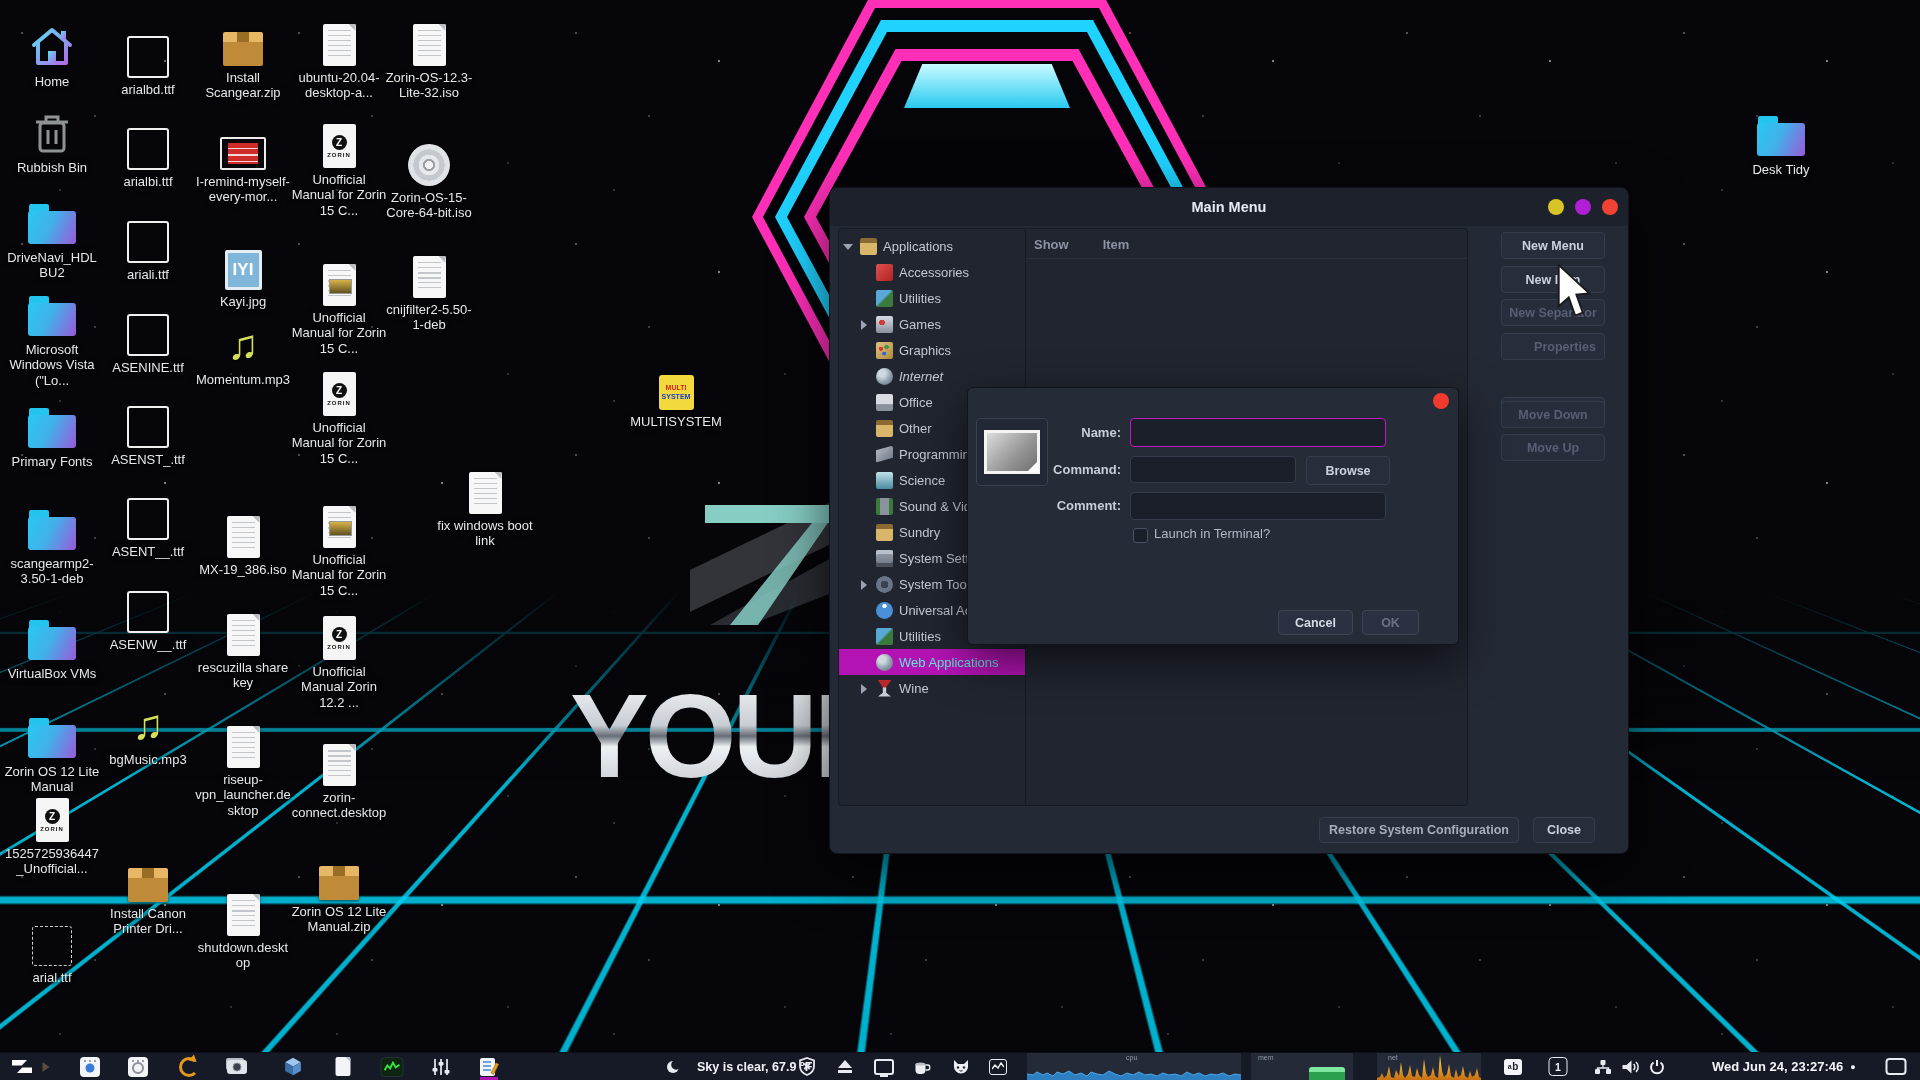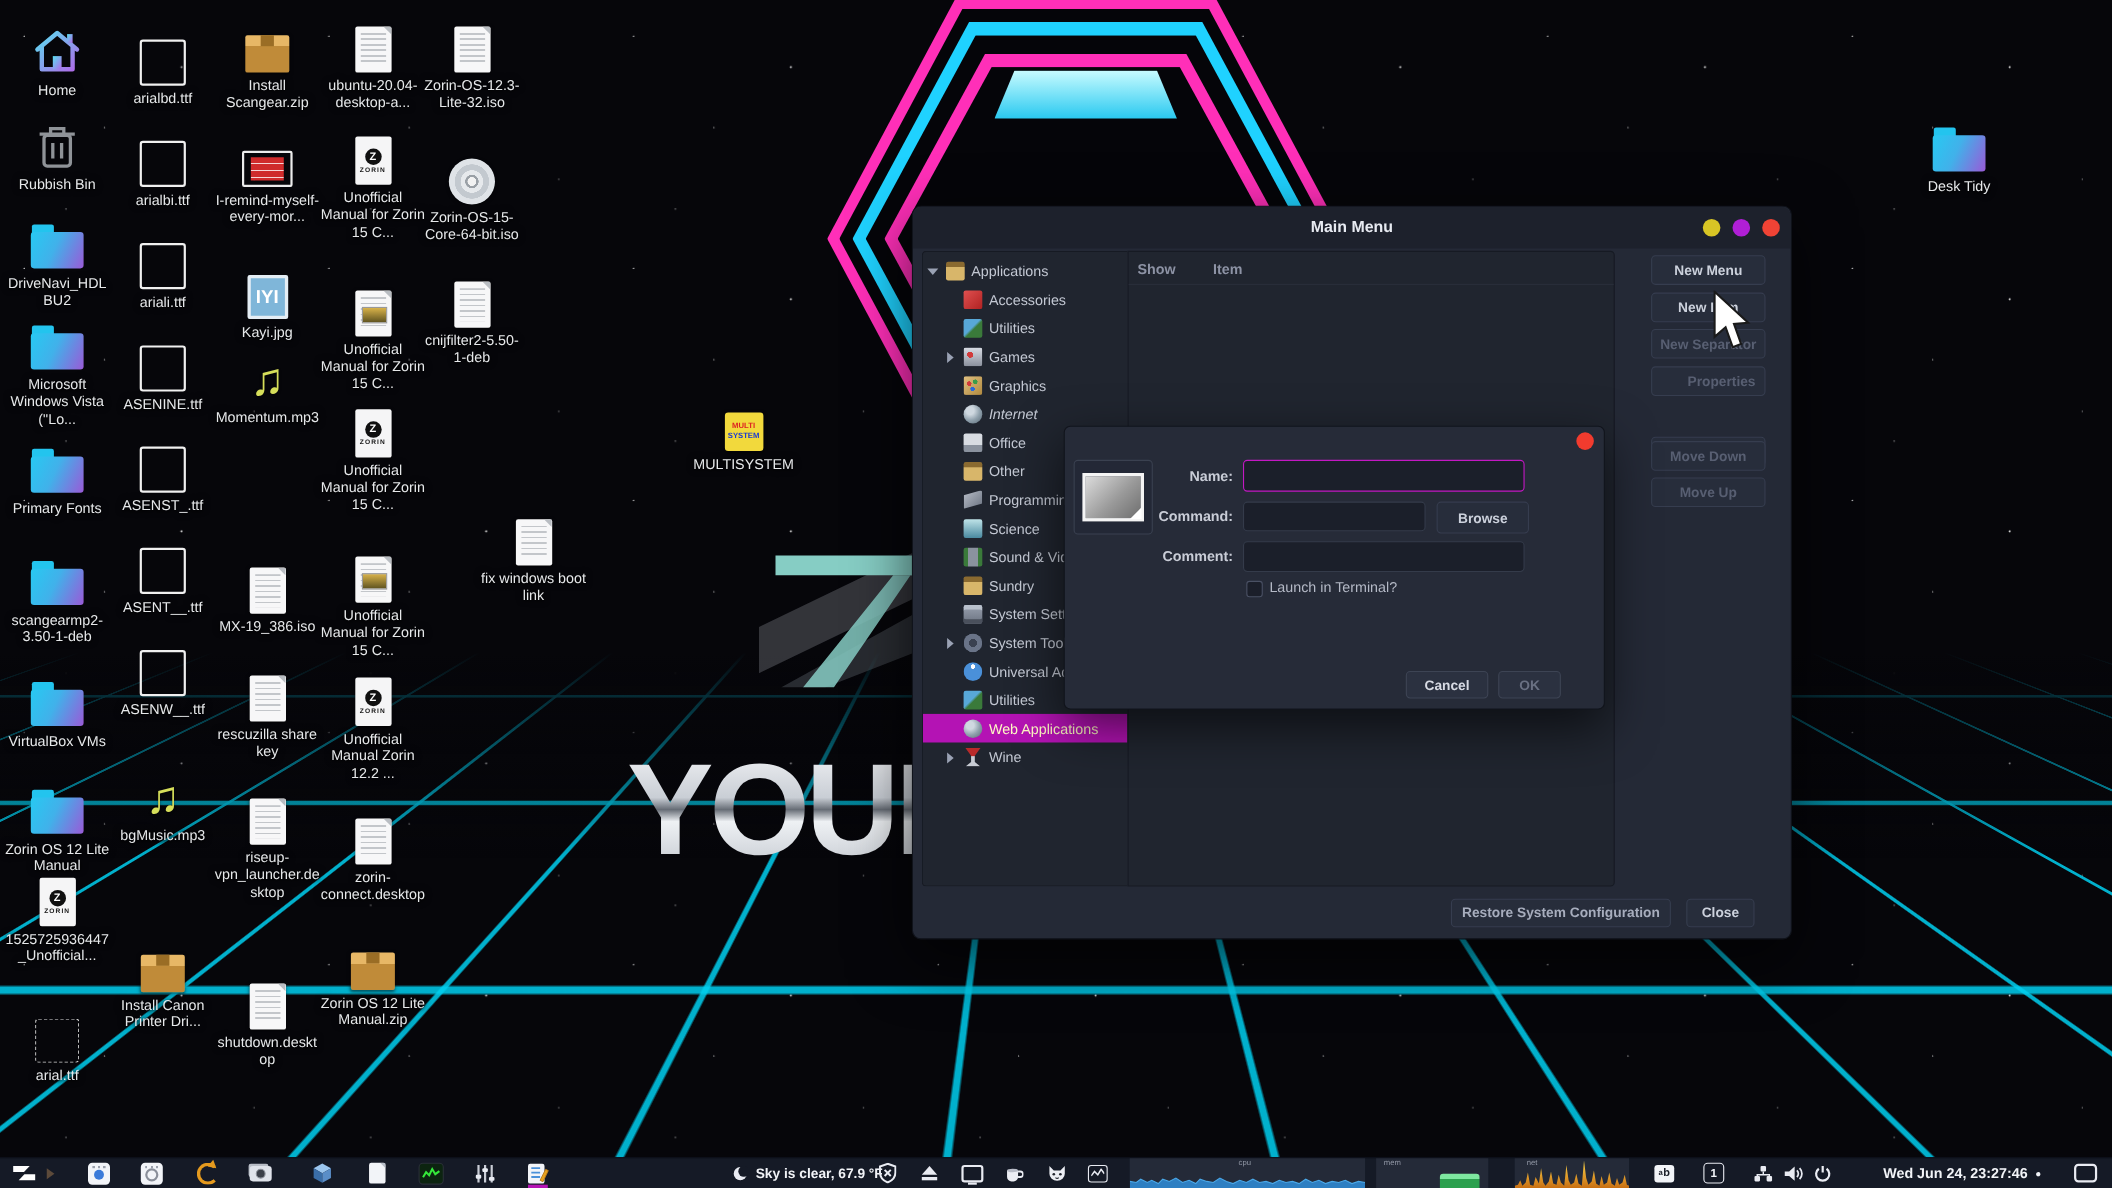--- a/index.html
+++ b/index.html
@@ -75,21 +75,21 @@
     display:flex;align-items:center;justify-content:center;}
   #wtitle .t{font-size:14.5px;font-weight:700;color:#e7eaf1;}
   #wdots{position:absolute;right:10px;top:0;height:38px;display:flex;align-items:center;gap:11px;}
   .wdot{width:16px;height:16px;border-radius:50%;display:inline-block;}
   .panel{position:absolute;top:40px;height:578px;background:#20252f;border:1px solid #161a23;box-sizing:border-box;}
   #treepanel{left:8px;width:187px;border-right:none;border-radius:4px 0 0 4px;overflow:hidden;padding-top:4px;}
   #listpanel{left:195px;width:443px;border-radius:0 4px 4px 0;}
   #listhead{display:flex;padding:8px 0 6px 8px;border-bottom:1px solid #2a2f3b;}
   .lcol{font-size:13px;font-weight:700;color:#8d93a5;margin-right:34px;}
   .trow{height:26px;display:flex;align-items:center;gap:6px;font-size:13px;color:#c3c8d3;white-space:nowrap;}
-  .trow.sel{background:#b413b4;color:#fef9c3;}
+  .trow.sel{background:#b413b4;color:#5eead4;}
   .tarrow{width:11px;height:11px;flex:0 0 11px;position:relative;}
   .tarrow.expanded::after{content:'';position:absolute;top:3px;left:0;
     border-left:5px solid transparent;border-right:5px solid transparent;border-top:6px solid #9aa2b4;}
   .tarrow.collapsed::after{content:'';position:absolute;top:1px;left:2px;
     border-top:5px solid transparent;border-bottom:5px solid transparent;border-left:6px solid #9aa2b4;}
   .ti{width:17px;height:17px;flex:0 0 17px;border-radius:2px;display:inline-block;}
   .ti-applications,.ti-other,.ti-sundry{background:linear-gradient(180deg,#8a6a30 0 28%,#d8b66a 30%);}
   .ti-accessories{background:linear-gradient(135deg,#e05050,#b02222);}
   .ti-education,.ti-utilities{background:linear-gradient(135deg,#58a8d8 0 45%,#3a7a3a 55%);}
   .ti-games{background:radial-gradient(circle at 35% 38%,#d23b3b 0 18%,transparent 19%),linear-gradient(#d8dce4,#8a909c);}
@@ -142,21 +142,21 @@
   #dcancel{left:310px;width:75px;color:#d7dae3;}
   #dok{left:394px;width:57px;color:#6a7183;}
   
   #cursor{position:absolute;left:1556px;top:264px;z-index:9;}
   
   #taskbar{position:absolute;left:0;bottom:0;width:1920px;height:27px;background:#151a26;
     border-top:1px solid #0c101a;z-index:8;}
   .tb-item{position:absolute;top:0;height:27px;display:flex;align-items:center;justify-content:center;
     transform:translateX(-50%);}
   .tb-item.active::after{content:'';position:absolute;left:1px;right:1px;bottom:0;height:3px;background:#b413b4;}
-  #weather{position:absolute;left:666px;top:0;height:27px;display:flex;align-items:center;gap:7px;
+  #weather{position:absolute;left:666px;top:0;height:27px;display:flex;align-items:center;gap:17px;
     color:#f1f3f7;font-size:12.5px;font-weight:700;}
   .graph{position:absolute;top:0;height:27px;background:#242a38;overflow:hidden;}
   .glabel{position:absolute;top:1px;font-size:7px;color:#9298a6;z-index:2;}
   .membar{position:absolute;right:8px;bottom:0;width:36px;height:13px;border-radius:3px 3px 0 0;
     background:linear-gradient(180deg,#7ee8a0 0 35%,#2ba04e 36%);}
   #clock{position:absolute;left:1712px;top:0;height:27px;display:flex;align-items:center;gap:7px;
     color:#f2f4f8;font-size:13px;font-weight:700;}
   #clock .dot{font-size:9px;}
   .tb-exp{width:0;height:0;border-top:5px solid transparent;border-bottom:5px solid transparent;border-left:7px solid #5c4a3a;}
   .tb-soft{width:20px;height:20px;background:#f2f4f8;border-radius:4px;position:relative;}

